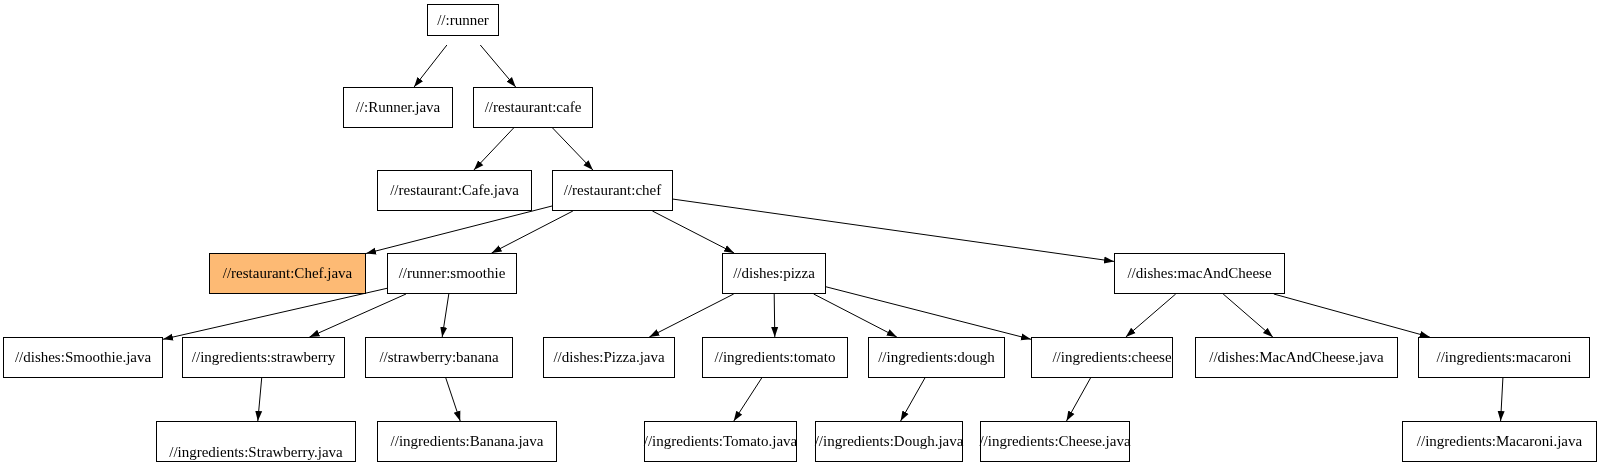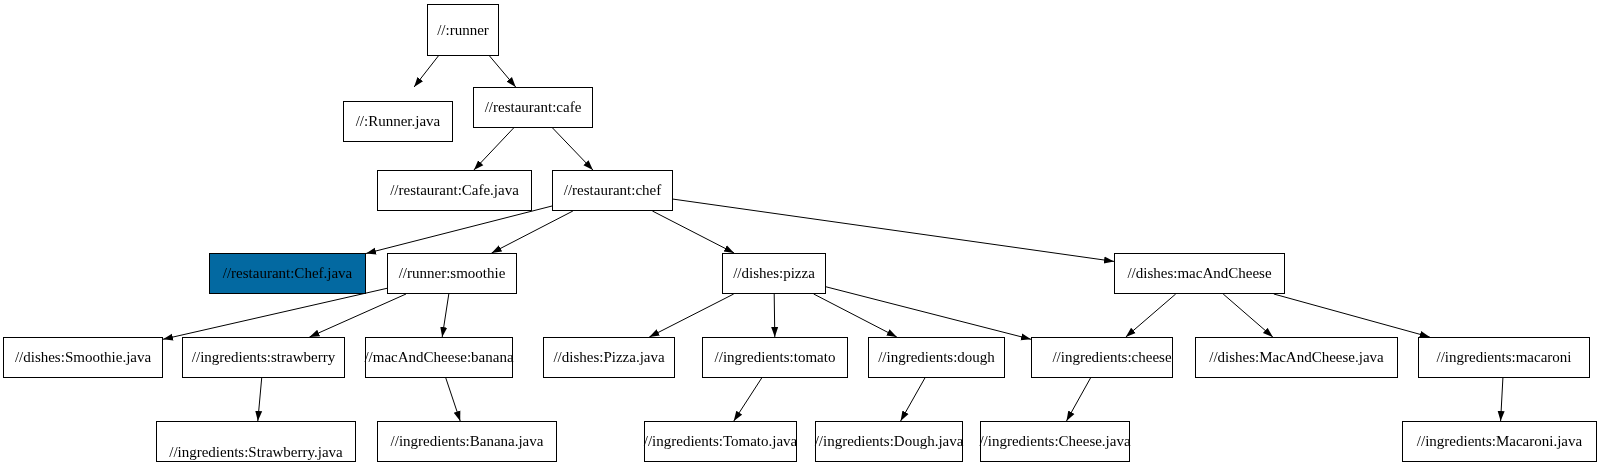--- a/index.html
+++ b/index.html
@@ -62,55 +62,55 @@
       <line x1="813.7" y1="294.0" x2="896.8" y2="337.0" stroke="#000000" stroke-width="1" marker-end="url(#arrow)"></line>
       <line x1="826.0" y1="286.8" x2="1031.0" y2="339.3" stroke="#000000" stroke-width="1" marker-end="url(#arrow)"></line>
       <line x1="1175.7" y1="294.0" x2="1125.8" y2="337.0" stroke="#000000" stroke-width="1" marker-end="url(#arrow)"></line>
       <line x1="1223.2" y1="294.0" x2="1272.8" y2="337.0" stroke="#000000" stroke-width="1" marker-end="url(#arrow)"></line>
       <line x1="1273.8" y1="294.0" x2="1429.7" y2="337.0" stroke="#000000" stroke-width="1" marker-end="url(#arrow)"></line>
       <line x1="761.7" y1="378.0" x2="733.8" y2="421.0" stroke="#000000" stroke-width="1" marker-end="url(#arrow)"></line>
       <line x1="924.9" y1="378.0" x2="900.6" y2="421.0" stroke="#000000" stroke-width="1" marker-end="url(#arrow)"></line>
       <line x1="1090.5" y1="378.0" x2="1066.5" y2="421.0" stroke="#000000" stroke-width="1" marker-end="url(#arrow)"></line>
       <line x1="1502.9" y1="378.0" x2="1500.6" y2="421.0" stroke="#000000" stroke-width="1" marker-end="url(#arrow)"></line>
     </svg>
-    <div class="node" style="left: 427px; top: 4px; width: 72px; height: 52px; border-color: rgb(0, 0, 0); background: rgb(255, 255, 255);">
+    <div class="node" style="left: 427px; top: 4px; width: 72px; height: 32px; border-color: rgb(0, 0, 0); background: rgb(255, 255, 255);">
       <span>//:runner</span>
     </div>
-    <div class="node" style="left: 343px; top: 87px; width: 110px; height: 41px; border-color: rgb(0, 0, 0); background: rgb(255, 255, 255); margin-top: 14px;">
+    <div class="node" style="left: 343px; top: 87px; width: 110px; height: 41px; border-color: rgb(0, 0, 0); background: rgb(255, 255, 255);">
       <span>//:Runner.java</span>
     </div>
     <div class="node" style="left: 473px; top: 87px; width: 120px; height: 41px; border-color: rgb(0, 0, 0); background: rgb(255, 255, 255);">
       <span>//restaurant:cafe</span>
     </div>
     <div class="node" style="left: 377px; top: 170px; width: 155px; height: 41px; border-color: rgb(0, 0, 0); background: rgb(255, 255, 255);">
       <span>//restaurant:Cafe.java</span>
     </div>
     <div class="node" style="left: 552px; top: 170px; width: 121px; height: 41px; border-color: rgb(0, 0, 0); background: rgb(255, 255, 255);">
       <span>//restaurant:chef</span>
     </div>
-    <div class="node" style="left: 209px; top: 253px; width: 157px; height: 41px; border-color: rgb(0, 0, 0); background: #0369a1;">
+    <div class="node" style="left: 209px; top: 253px; width: 157px; height: 41px; border-color: rgb(0, 0, 0); background: #fdba74;">
       <span>//restaurant:Chef.java</span>
     </div>
     <div class="node" style="left: 387px; top: 253px; width: 130px; height: 41px; border-color: rgb(0, 0, 0); background: rgb(255, 255, 255);">
       <span>//runner:smoothie</span>
     </div>
     <div class="node" style="left: 722px; top: 253px; width: 104px; height: 41px; border-color: rgb(0, 0, 0); background: rgb(255, 255, 255);">
       <span>//dishes:pizza</span>
     </div>
     <div class="node" style="left: 1114px; top: 253px; width: 171px; height: 41px; border-color: rgb(0, 0, 0); background: rgb(255, 255, 255);">
       <span>//dishes:macAndCheese</span>
     </div>
     <div class="node" style="left: 3px; top: 337px; width: 160px; height: 41px; border-color: rgb(0, 0, 0); background: rgb(255, 255, 255);">
       <span>//dishes:Smoothie.java</span>
     </div>
     <div class="node" style="left: 182px; top: 337px; width: 163px; height: 41px; border-color: rgb(0, 0, 0); background: rgb(255, 255, 255);">
       <span>//ingredients:strawberry</span>
     </div>
     <div class="node" style="left: 365px; top: 337px; width: 148px; height: 41px; border-color: rgb(0, 0, 0); background: rgb(255, 255, 255);">
-      <span>//macAndCheese:banana</span>
+      <span>//strawberry:banana</span>
     </div>
     <div class="node" style="left: 543px; top: 337px; width: 132px; height: 41px; border-color: rgb(0, 0, 0); background: rgb(255, 255, 255);">
       <span>//dishes:Pizza.java</span>
     </div>
     <div class="node" style="left: 702px; top: 337px; width: 146px; height: 41px; border-color: rgb(0, 0, 0); background: rgb(255, 255, 255);">
       <span>//ingredients:tomato</span>
     </div>
     <div class="node" style="left: 868px; top: 337px; width: 137px; height: 41px; border-color: rgb(0, 0, 0); background: rgb(255, 255, 255);">
       <span>//ingredients:dough</span>
     </div>

